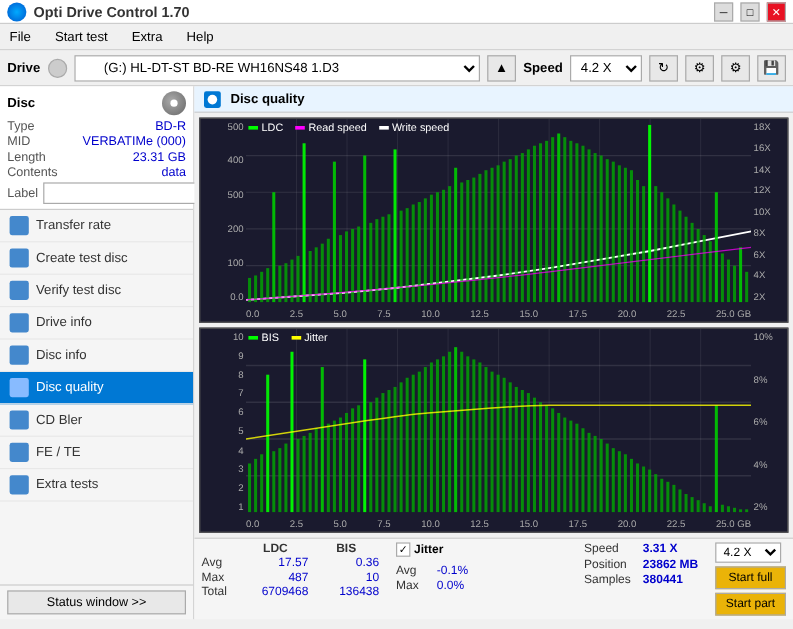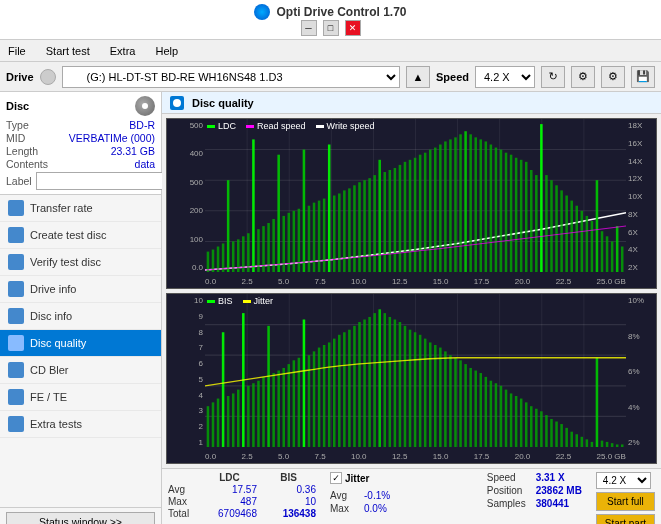--- a/index.html
+++ b/index.html
@@ -13,22 +13,21 @@
     }
 
     
     .title-bar {
       background: #fff;
       display: flex;
       align-items: center;
       justify-content: space-between;
       padding: 4px 6px;
       border-bottom: 1px solid #ccc;
-      height: 40px;
-      flex-direction: column;
+      height: 20px;
     }
     .title-bar-left {
       display: flex;
       align-items: center;
       gap: 6px;
     }
     .app-icon {
       width: 16px; height: 16px;
       background: radial-gradient(circle, #00aaff, #0055cc);
       border-radius: 50%;
@@ -814,21 +813,21 @@
           <span style="width:55px;text-align:right;font-size:10px;color:#0000cc;">0.36</span>
         </div>
         <div style="display:flex;gap:4px;">
           <span style="width:30px;font-size:10px;color:#333;">Max</span>
           <span style="width:55px;text-align:right;font-size:10px;color:#0000cc;">487</span>
           <span style="width:55px;text-align:right;font-size:10px;color:#0000cc;">10</span>
         </div>
         <div style="display:flex;gap:4px;">
           <span style="width:30px;font-size:10px;color:#333;">Total</span>
           <span style="width:55px;text-align:right;font-size:10px;color:#0000cc;">6709468</span>
-          <span style="width:55px;text-align:right;font-size:10px;color:#0000cc;font-weight:bold;">136438</span>
+          <span style="width:55px;text-align:right;font-size:10px;color:#0000cc;">136438</span>
         </div>
       </div>
 
       <div style="display:flex;flex-direction:column;gap:2px;margin-left:8px;">
         <div style="display:flex;align-items:center;gap:3px;">
           <div class="jitter-check">✓</div>
           <span style="font-size:10px;font-weight:bold;">Jitter</span>
         </div>
         <div style="display:flex;gap:4px;margin-top:4px;">
           <span style="font-size:10px;color:#333;width:30px;">Avg</span>

